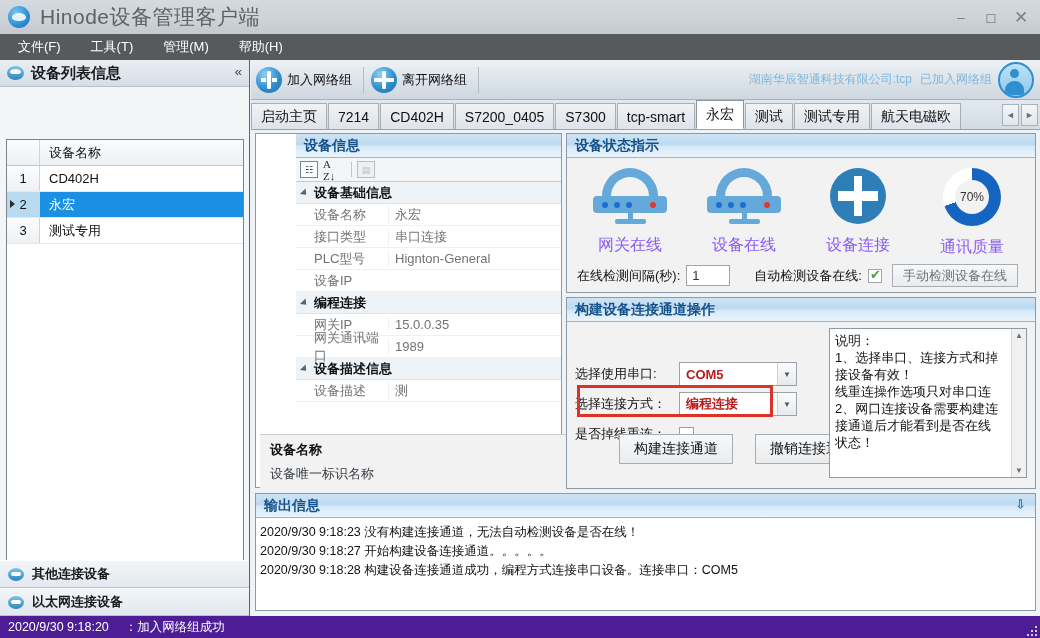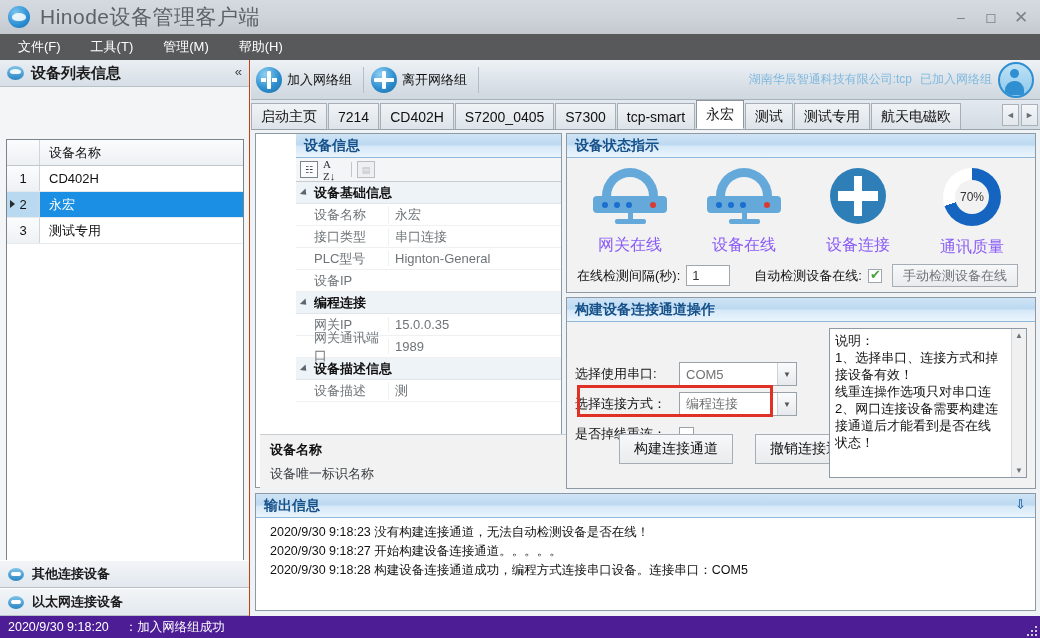--- a/index.html
+++ b/index.html
@@ -275,21 +275,21 @@
   .btn.normal{color:#111;}
 
   
   #buildPanel{left:315px;top:167px;width:470px;height:192px;background:#f2f2f2;}
   .bp-left{position:absolute;left:8px;top:30px;width:240px;margin-top:31px;}
   .bp-row{display:flex;align-items:center;height:30px;font-size:13px;color:#111;}
   .bp-row .lab{width:104px;}
   .combo{
     width:118px;height:24px;border:1px solid #9aa1a8;background:#fff;display:flex;align-items:center;box-sizing:border-box;
   }
-  .combo .val{flex:1;padding-left:6px;font-size:13px;color:#737373;}
+  .combo .val{flex:1;padding-left:6px;font-size:13px;color:#b91c1c;font-weight:bold;}
   .combo .arr{
     width:19px;height:22px;border-left:1px solid #cdd2d7;
     background:linear-gradient(to bottom,#fafbfc 0%,#e7eaed 100%);
     display:flex;align-items:center;justify-content:center;font-size:8px;color:#555;box-sizing:border-box;
   }
   .chk2{width:15px;height:15px;border:1px solid #9aa1a8;background:#fff;box-sizing:border-box;}
   .hl-box{
     position:absolute;left:2px;top:26px;width:196px;height:32px;border:3px solid #e03127;box-sizing:border-box;
   }
   .bp-buttons{position:absolute;left:8px;top:136px;display:flex;gap:22px;padding-left:44px;}
@@ -300,21 +300,21 @@
   }
   .notebox .txt{flex:1;padding:3px 5px;font-size:13px;line-height:17px;color:#111;}
   .vscroll{
     width:15px;background:#f0f0f0;border-left:1px solid #d4d8dc;display:flex;flex-direction:column;
     justify-content:space-between;align-items:center;padding:2px 0;box-sizing:border-box;
   }
   .vscroll .ar{font-size:8px;color:#6a7278;}
 
   
   #outputPanel{left:4px;top:363px;width:781px;height:118px;background:#fff;}
-  .out-body{padding:5px 14px;font-size:12.5px;line-height:19px;color:#111;}
+  .out-body{padding:5px 4px;font-size:12.5px;line-height:19px;color:#111;}
 
   
   .statusbar{
     position:absolute;left:0;bottom:0;width:1040px;height:22px;
     background:#4c1d95;display:flex;align-items:center;color:#fff;font-size:12.5px;
   }
   .statusbar .s1{margin-left:8px;}
   .statusbar .s2{margin-left:16px;}
   .resize-grip{position:absolute;right:3px;bottom:2px;width:12px;height:12px;}
   .resize-grip i{position:absolute;width:2px;height:2px;background:#d0d2d4;}

